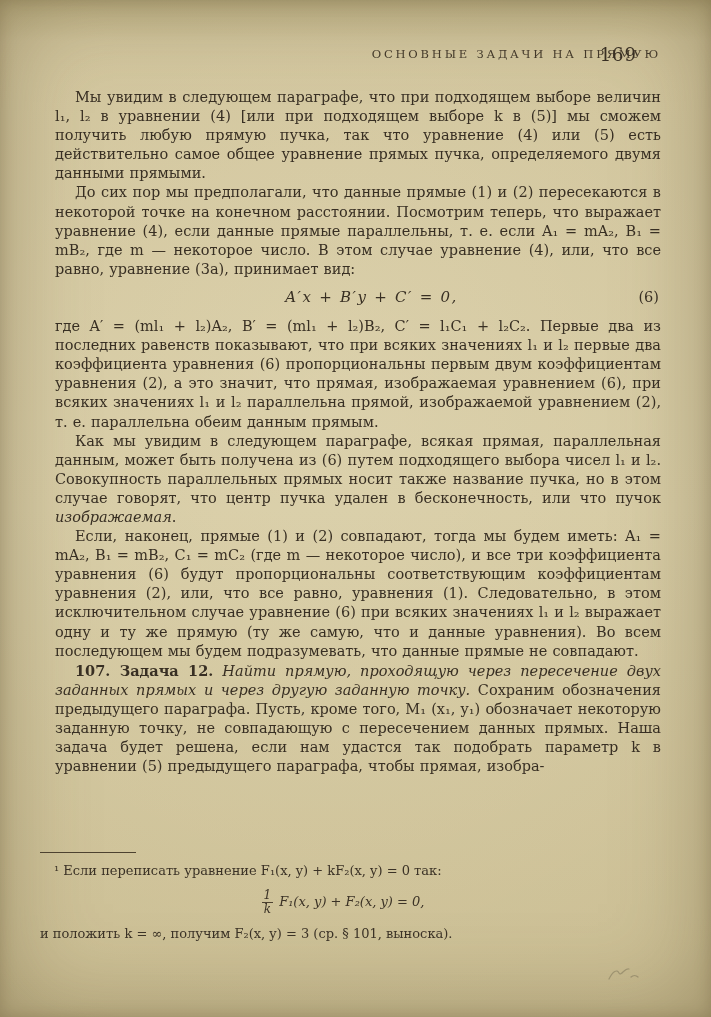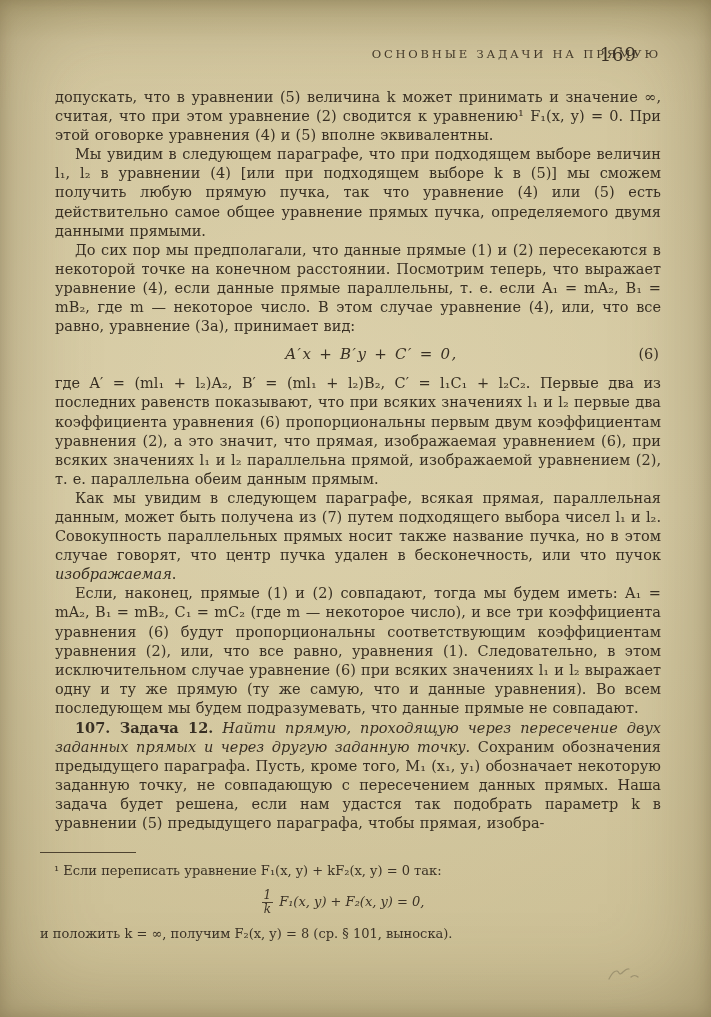--- a/index.html
+++ b/index.html
@@ -124,47 +124,46 @@
 <body>
 
 <div class="page">
 
   <div class="header">
     <span class="running-title">ОСНОВНЫЕ ЗАДАЧИ НА ПРЯМУЮ</span>
     <span class="page-number">169</span>
   </div>
 
   <div class="body-text">
-    <p class="no-indent">допускать, что в уравнении (5) величина k может принимать и значение ∞, считая, что при этом уравнение (2) сводится к уравнению¹ F₁(x, y) = 0. При этой оговорке уравнения (4) и (5) вполне эквивалентны.</p>
     <p>Мы увидим в следующем параграфе, что при подходящем выборе величин l₁, l₂ в уравнении (4) [или при подходящем выборе k в (5)] мы сможем получить любую прямую пучка, так что уравнение (4) или (5) есть действительно самое общее уравнение прямых пучка, определяемого двумя данными прямыми.</p>
     <p>До сих пор мы предполагали, что данные прямые (1) и (2) пересекаются в некоторой точке на конечном расстоянии. Посмотрим теперь, что выражает уравнение (4), если данные прямые параллельны, т. е. если A₁ = mA₂, B₁ = mB₂, где m — некоторое число. В этом случае уравнение (4), или, что все равно, уравнение (3а), принимает вид:</p>
 
     <div class="equation-row">
       <span class="equation-formula">A′x + B′y + C′ = 0,</span>
       <span class="equation-number">(6)</span>
     </div>
 
     <p class="no-indent">где A′ = (ml₁ + l₂)A₂, B′ = (ml₁ + l₂)B₂, C′ = l₁C₁ + l₂C₂. Первые два из последних равенств показывают, что при всяких значениях l₁ и l₂ первые два коэффициента уравнения (6) пропорциональны первым двум коэффициентам уравнения (2), а это значит, что прямая, изображаемая уравнением (6), при всяких значениях l₁ и l₂ параллельна прямой, изображаемой уравнением (2), т. е. параллельна обеим данным прямым.</p>
 
-    <p><span>Как мы увидим в следующем параграфе, всякая прямая, параллельная данным, может быть получена из (7) путем подходящего выбора чисел l₁ и l₂. Совокупность параллельных прямых носит также название пучка, но в этом случае говорят, что центр пучка удален в бесконечность, или что пучок </span><span class="italic">изображаемая</span><span>.</span></p>
+    <p><span>Как мы увидим в следующем параграфе, всякая прямая, параллельная данным, может быть получена из (6) путем подходящего выбора чисел l₁ и l₂. Совокупность параллельных прямых носит также название пучка, но в этом случае говорят, что центр пучка удален в бесконечность, или что пучок </span><span class="italic">изображаемая</span><span>.</span></p>
 
     <p>Если, наконец, прямые (1) и (2) совпадают, тогда мы будем иметь: A₁ = mA₂, B₁ = mB₂, C₁ = mC₂ (где m — некоторое число), и все три коэффициента уравнения (6) будут пропорциональны соответствующим коэффициентам уравнения (2), или, что все равно, уравнения (1). Следовательно, в этом исключительном случае уравнение (6) при всяких значениях l₁ и l₂ выражает одну и ту же прямую (ту же самую, что и данные уравнения). Во всем последующем мы будем подразумевать, что данные прямые не совпадают.</p>
 
     <p><span class="bold">107. Задача 12.</span> <span class="italic">Найти прямую, проходящую через пересечение двух заданных прямых и через другую заданную точку.</span> <span>Сохраним обозначения предыдущего параграфа. Пусть, кроме того, M₁ (x₁, y₁) обозначает некоторую заданную точку, не совпадающую с пересечением данных прямых. Наша задача будет решена, если нам удастся так подобрать параметр k в уравнении (5) предыдущего параграфа, чтобы прямая, изобра-</span></p>
   </div>
 
   <div class="footnote">
     <div class="footnote-rule"></div>
     <p class="fn-first">¹ Если переписать уравнение F₁(x, y) + kF₂(x, y) = 0 так:</p>
     <div class="fn-equation">
       <span class="fraction">
           <span class="frac-num">1</span>
           <span class="frac-den">k</span>
         </span><span>F₁(x, y) + F₂(x, y) = 0,</span>
     </div>
-    <p>и положить k = ∞, получим F₂(x, y) = 8 (ср. § 101, выноска).</p>
+    <p>и положить k = ∞, получим F₂(x, y) = 3 (ср. § 101, выноска).</p>
   </div>
 
   <svg class="pencil-mark" width="34" height="26" viewBox="0 0 34 26">
     <path d="M4 20 C8 12, 12 10, 14 14 C16 18, 20 8, 24 10 M26 18 C28 16, 31 16, 33 18" stroke="#4a4434" stroke-width="1.2" fill="none" stroke-linecap="round"></path>
   </svg>
 
 </div>
 
 </body></html>

